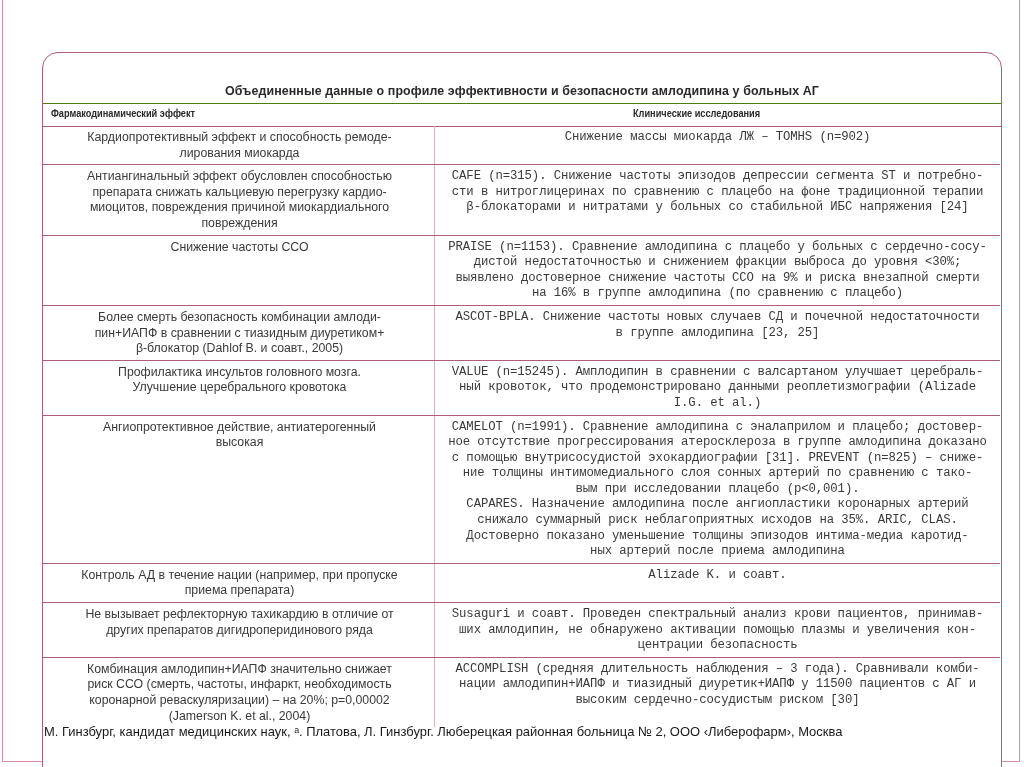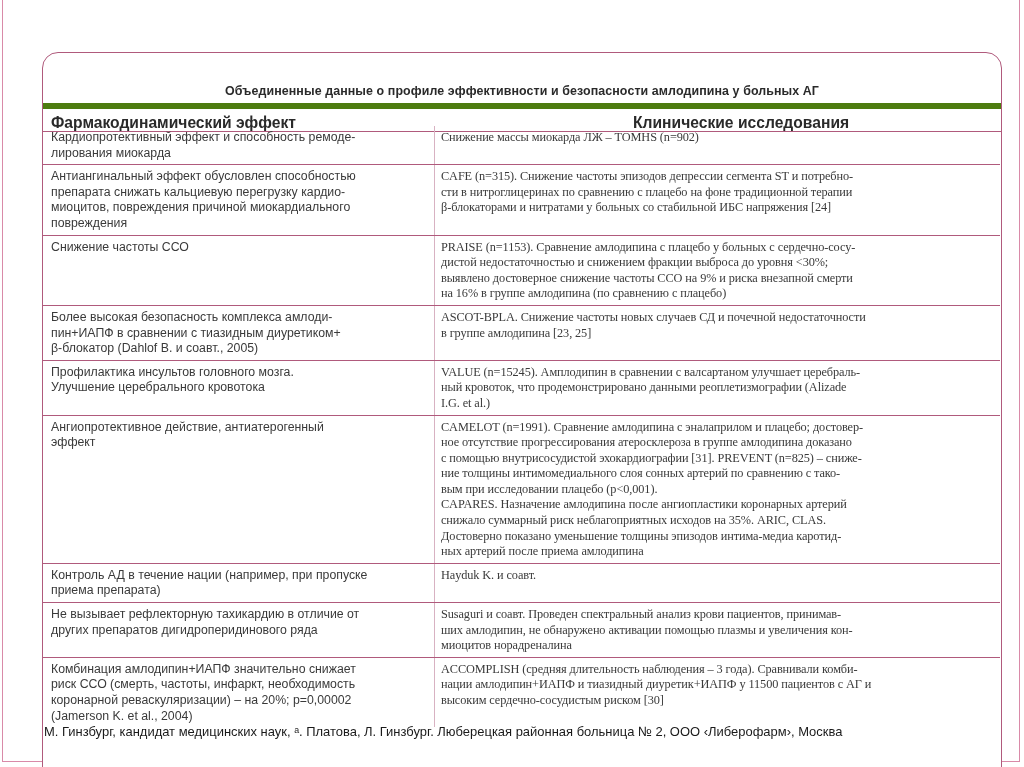--- a/index.html
+++ b/index.html
@@ -5,29 +5,29 @@
   html, body { margin:0; padding:0; }
   body { width:1024px; height:767px; background:#ffffff; position:relative; overflow:hidden;
          font-family:"Liberation Sans", sans-serif; color:#3a3a3a; }
   .outer-frame { position:absolute; left:2px; top:-4px; width:1018px; height:766px;
          border:1px solid #d98aa8; box-sizing:border-box; }
   .card { position:absolute; left:42px; top:12px; width:960px; height:740px;
          border:1.5px solid #b05a7c; border-radius:16px; box-sizing:border-box; overflow:hidden; background:#fff;margin-top:40px; }
   .title { position:absolute; left:0; right:0; top:30px; text-align:center;
          font-family:"Liberation Sans", sans-serif; font-weight:bold; font-size:13.5px; color:#2a2a2a;
          transform:scaleX(0.92); letter-spacing:0.1px; }
-  .hdr { position:absolute; left:0; right:0; top:50px; height:22px; border-top:6px solid #4d7c0f;
-         border-bottom:1px solid #b05a7c; font-weight:bold; font-size:17px; color:#2a2a2a; }
+  .hdr { position:absolute; left:0; right:0; top:50px; height:22px; border-top:1px solid #4d7c0f;
+         border-bottom:1px solid #b05a7c; font-weight:bold; font-size:10px; color:#2a2a2a; }
   .hdr .c1 { position:absolute; left:8px; top:4px; transform:scaleX(0.92); transform-origin:left; }
   .hdr .c2 { position:absolute; left:590px; top:4px; transform:scaleX(0.92); transform-origin:left; }
-  table.tbl { position:absolute; left:0; top:73px; width:957px; border-collapse:collapse; table-layout:fixed; }
+  table.tbl { position:absolute; left:0; top:73px; width:957px; border-collapse:collapse; table-layout:fixed;text-align:center; }
   table.tbl td { vertical-align:top; font-size:12.3px; line-height:15.6px; padding:4px 6px 3px 8px;
          border-bottom:1px solid #b05a7c; color:#3a3a3a; }
   table.tbl td.c1 { width:377px; border-right:1px solid #d8b2c2; }
-  table.tbl td.c2 { padding-left:6px; font-family:Liberation Serif, serif; letter-spacing:-0.1px; }
+  table.tbl td.c2 { padding-left:6px; font-family:Liberation Mono, monospace; letter-spacing:-0.1px; }
   table.tbl tr:last-child td { border-bottom:none; }
   .line { display:block; white-space:nowrap; }
   .footer { position:absolute; left:44px; top:724px; font-size:13.5px; color:#1a1a1a; white-space:nowrap;
          font-family:"Liberation Sans", sans-serif; transform:scaleX(0.96); transform-origin:left; }
 </style>
 </head>
 <body>
 
 <div class="outer-frame"></div>
 
@@ -68,21 +68,21 @@
           </td>
           <td class="c2">
             <span class="line">PRAISE (n=1153). Сравнение амлодипина с плацебо у больных с сердечно-сосу-</span>
             <span class="line">дистой недостаточностью и снижением фракции выброса до уровня &lt;30%;</span>
             <span class="line">выявлено достоверное снижение частоты ССО на 9% и риска внезапной смерти</span>
             <span class="line">на 16% в группе амлодипина (по сравнению с плацебо)</span>
           </td>
         </tr>
         <tr>
           <td class="c1">
-            <span class="line">Более высокая безопасность комплекса амлоди-</span>
+            <span class="line">Более смерть безопасность комбинации амлоди-</span>
             <span class="line">пин+ИАПФ в сравнении с тиазидным диуретиком+</span>
             <span class="line">β-блокатор (Dahlof B. и соавт., 2005)</span>
           </td>
           <td class="c2">
             <span class="line">ASCOT-BPLA. Снижение частоты новых случаев СД и почечной недостаточности</span>
             <span class="line">в группе амлодипина [23, 25]</span>
           </td>
         </tr>
         <tr>
           <td class="c1">
@@ -91,53 +91,53 @@
           </td>
           <td class="c2">
             <span class="line">VALUE (n=15245). Амплодипин в сравнении с валсартаном улучшает церебраль-</span>
             <span class="line">ный кровоток, что продемонстрировано данными реоплетизмографии (Alizade</span>
             <span class="line">I.G. et al.)</span>
           </td>
         </tr>
         <tr>
           <td class="c1">
             <span class="line">Ангиопротективное действие, антиатерогенный</span>
-            <span class="line">эффект</span>
+            <span class="line">высокая</span>
           </td>
           <td class="c2">
             <span class="line">CAMELOT (n=1991). Сравнение амлодипина с эналаприлом и плацебо; достовер-</span>
             <span class="line">ное отсутствие прогрессирования атеросклероза в группе амлодипина доказано</span>
             <span class="line">с помощью внутрисосудистой эхокардиографии [31]. PREVENT (n=825) – сниже-</span>
             <span class="line">ние толщины интимомедиального слоя сонных артерий по сравнению с тако-</span>
             <span class="line">вым при исследовании плацебо (p&lt;0,001).</span>
             <span class="line">CAPARES. Назначение амлодипина после ангиопластики коронарных артерий</span>
             <span class="line">снижало суммарный риск неблагоприятных исходов на 35%. ARIC, CLAS.</span>
             <span class="line">Достоверно показано уменьшение толщины эпизодов интима-медиа каротид-</span>
             <span class="line">ных артерий после приема амлодипина</span>
           </td>
         </tr>
         <tr>
           <td class="c1">
             <span class="line">Контроль АД в течение нации (например, при пропуске</span>
             <span class="line">приема препарата)</span>
           </td>
           <td class="c2">
-            <span class="line">Hayduk K. и соавт.</span>
+            <span class="line">Alizade K. и соавт.</span>
             <span class="line">&nbsp;</span>
           </td>
         </tr>
         <tr>
           <td class="c1">
             <span class="line">Не вызывает рефлекторную тахикардию в отличие от</span>
             <span class="line">других препаратов дигидроперидинового ряда</span>
           </td>
           <td class="c2">
             <span class="line">Susaguri и соавт. Проведен спектральный анализ крови пациентов, принимав-</span>
             <span class="line">ших амлодипин, не обнаружено активации помощью плазмы и увеличения кон-</span>
-            <span class="line">миоцитов норадреналина</span>
+            <span class="line">центрации безопасность</span>
           </td>
         </tr>
         <tr>
           <td class="c1">
             <span class="line">Комбинация амлодипин+ИАПФ значительно снижает</span>
             <span class="line">риск ССО (смерть, частоты, инфаркт, необходимость</span>
             <span class="line">коронарной реваскуляризации) – на 20%; p=0,00002</span>
             <span class="line">(Jamerson K. et al., 2004)</span>
           </td>
           <td class="c2">

